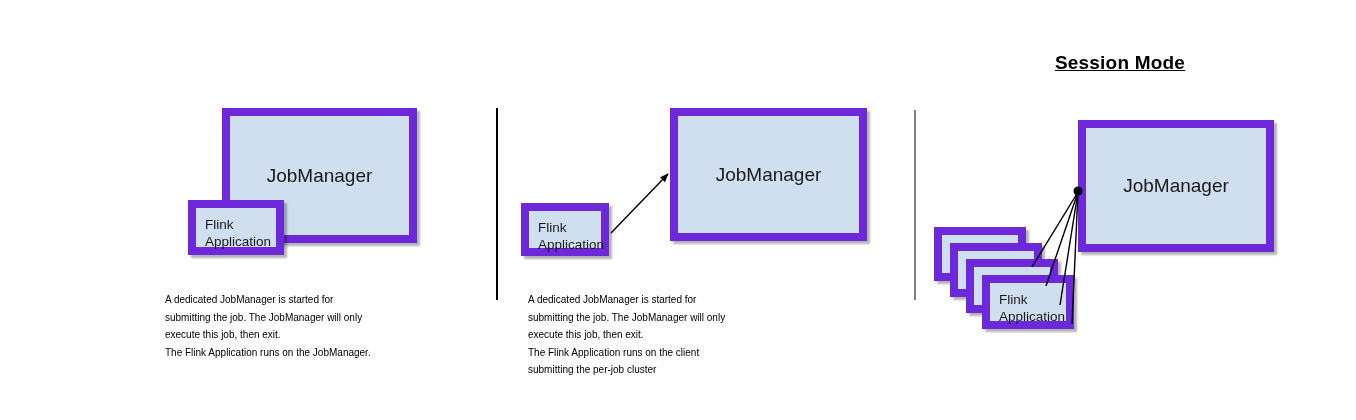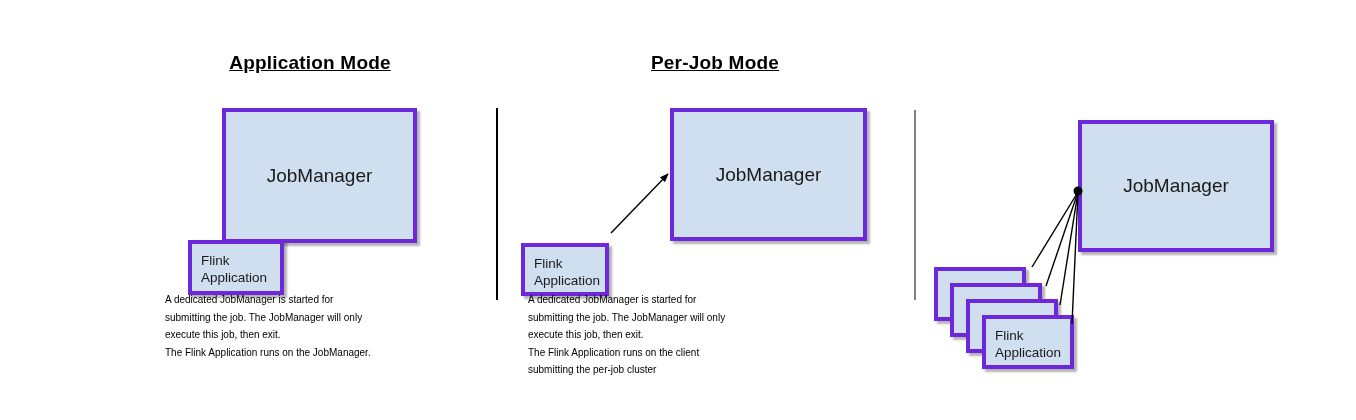--- a/index.html
+++ b/index.html
@@ -40,37 +40,36 @@
     background: #000000;
   }
   .divider.gray {
     background: #7f7f7f;
   }
 
   
   .box {
     position: absolute;
     background: #cfdfef;
-    border: 4px solid #6d28d9;
+    border: 8px solid #6d28d9;
     box-sizing: border-box;
     box-shadow: 3px 3px 2px rgba(0,0,0,0.30);
   }
   .box.jobmanager {
     display: flex;
     align-items: center;
     justify-content: center;
   }
   .box.jobmanager .box-label {
     font-size: 19px;
     color: #1a1a1a;
     white-space: nowrap;
   }
   .box.flinkapp {
     display: block;
-    margin-top: 40px;
   }
   .box.flinkapp .box-label {
     position: absolute;
     left: 9px;
     top: 8px;
     font-size: 13.5px;
     line-height: 17px;
     color: #1a1a1a;
     white-space: pre-line;
   }
@@ -93,57 +92,56 @@
     height: 420px;
     pointer-events: none;
     overflow: visible;
   }
 </style>
 </head>
 <body>
 
 <div class="canvas">
 
-  <div class="col-title" style="left:130px; top:52px; width:360px;">Application Mode</div>
 
   <div class="box jobmanager" style="left:222px; top:108px; width:195px; height:135px;">
     <span class="box-label">JobManager</span>
   </div>
 
   <div class="box flinkapp" style="left:188px; top:200px; width:96px; height:55px;">
     <span class="box-label">Flink
 Application</span>
   </div>
 
   <div class="caption" style="left:165px; top:291px; width:320px;">A dedicated JobManager is started for
 submitting the job. The JobManager will only
 execute this job, then exit.
 The Flink Application runs on the JobManager.</div>
 
   <div class="divider" style="left:496px; top:108px; height:192px;"></div>
 
-  <div class="col-title" style="left:535px; top:52px; width:360px;">Per-Job Mode</div>
 
   <div class="box jobmanager" style="left:670px; top:108px; width:197px; height:133px;">
     <span class="box-label">JobManager</span>
   </div>
 
   <div class="box flinkapp" style="left:521px; top:203px; width:88px; height:53px;">
     <span class="box-label">Flink
 Application</span>
   </div>
 
   <div class="caption" style="left:528px; top:291px; width:320px;">A dedicated JobManager is started for
 submitting the job. The JobManager will only
 execute this job, then exit.
 The Flink Application runs on the client
 submitting the per-job cluster</div>
 
   <div class="divider gray" style="left:914px; top:110px; height:190px;"></div>
 
+  <div class="col-title" style="left:940px; top:52px; width:360px;">Session Mode</div>
 
   <div class="box jobmanager" style="left:1078px; top:120px; width:196px; height:132px;">
     <span class="box-label">JobManager</span>
   </div>
 
   <div class="box flinkapp stack-ghost" style="left:934px; top:227px; width:92px; height:54px;"></div>
   <div class="box flinkapp stack-ghost" style="left:950px; top:243px; width:92px; height:54px;"></div>
   <div class="box flinkapp stack-ghost" style="left:966px; top:259px; width:92px; height:54px;"></div>
   <div class="box flinkapp" style="left:982px; top:275px; width:92px; height:54px;">
     <span class="box-label">Flink

